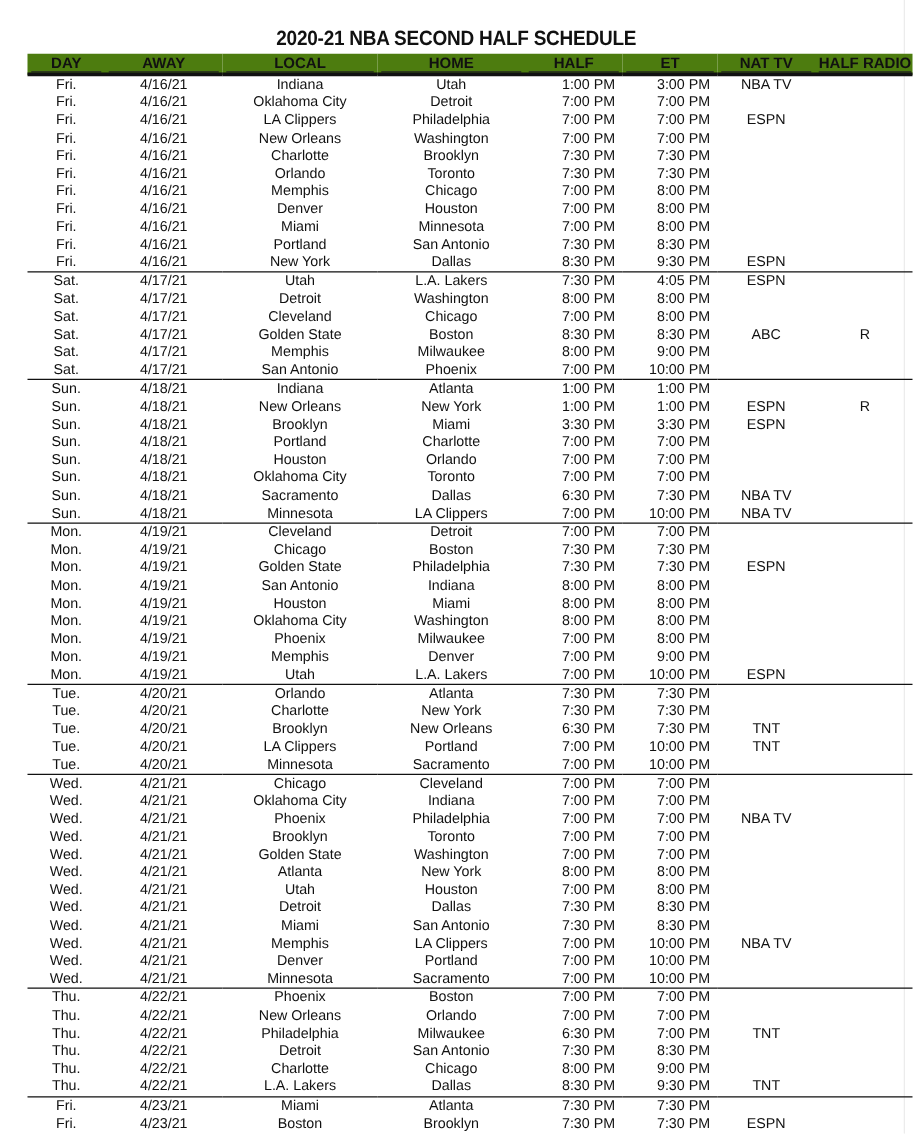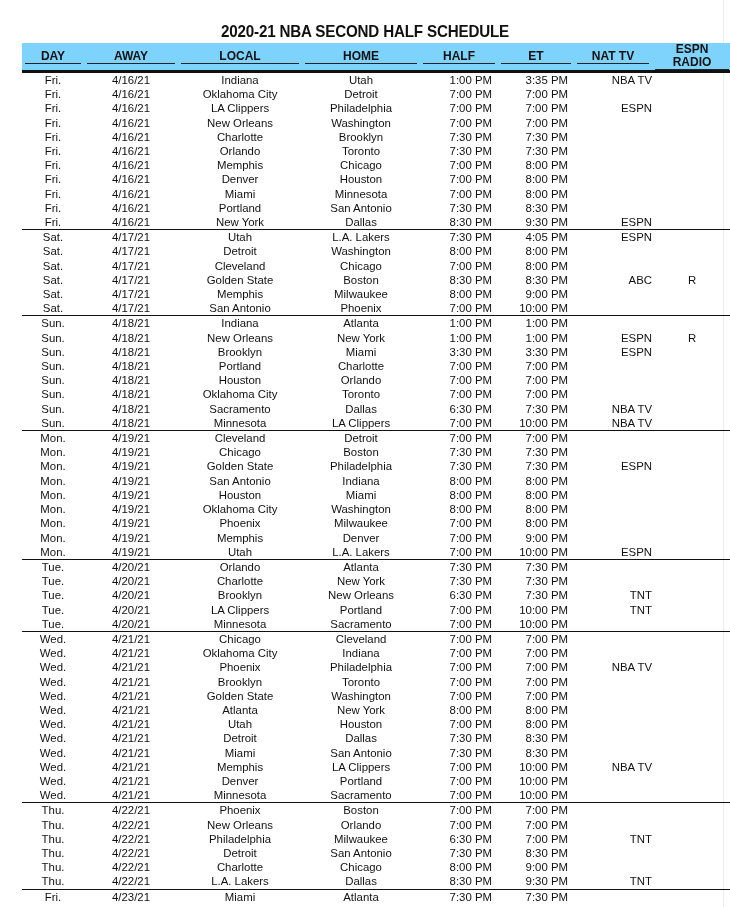--- a/index.html
+++ b/index.html
@@ -2,29 +2,29 @@
 <html><head>
   <meta charset="utf-8">
   <style>
     html, body { margin: 0; padding: 0; background: #ffffff; }
     body { width: 730px; height: 907px; position: relative; overflow: hidden;
            font-family: "Liberation Sans", sans-serif; color: #111; }
     .page-edge { position: absolute; top: 0; right: 6px; width: 1px; height: 907px; background: #ececec; }
     .title { position: absolute; top: 22px; left: 0; width: 730px; text-align: center;
              font-weight: bold; font-size: 16.5px; letter-spacing: -0.2px; transform: scaleX(0.92); }
     .sched { position: absolute; left: 22px; top: 43px; width: 684px; border-collapse: collapse; table-layout: fixed; }
-    .sched th { background: #7dd3fc; font-size: 12px; font-weight: bold; height: 15px; padding: 0 3px;
+    .sched th { background: #4d7c0f; font-size: 12px; font-weight: bold; height: 15px; padding: 0 3px;
                 text-align: center; }
     .sched th span { display: block; border-bottom: 1.5px solid #222; line-height: 13px; }
     .sched thead tr.rule td { height: 0; padding: 0; border-top: 3px solid #111; }
     .sched tbody td { font-size: 11.4px; height: 14.2px; line-height: 14.2px; padding: 0; text-align: center;
                       white-space: nowrap; transform-origin: center; }
     .sched tbody td.t { text-align: right; padding-right: 6px; }
     .sched tbody tr.grp-end td { border-bottom: 1.5px solid #111; }
-    .sched tbody td.tv { text-align: right; margin-top: 28px; }
+    .sched tbody td.tv { text-align: center; margin-top: 28px; }
     .c-day { width: 62px; } .c-date { width: 94px; } .c-away { width: 124px; } .c-home { width: 118px; }
     .c-local { width: 78px; } .c-et { width: 76px; } .c-tv { width: 78px; } .c-radio { width: 80px; }
   </style>
 </head>
 <body>
 
 <div class="page-edge"></div>
 
 <div class="title">2020-21 NBA SECOND HALF SCHEDULE</div>
 
@@ -56,35 +56,35 @@
       <th>
           <span>HALF</span>
         </th>
       <th>
           <span>ET</span>
         </th>
       <th>
           <span>NAT TV</span>
         </th>
       <th>
-          <span>ESPN RADIO</span>
+          <span>HALF RADIO</span>
         </th>
     </tr>
     <tr class="rule">
         <td colspan="8"></td>
       </tr>
   </thead>
   <tbody id="rows">
       <tr>
         <td>Fri.</td>
         <td>4/16/21</td>
         <td>Indiana</td>
         <td>Utah</td>
         <td class="t">1:00 PM</td>
-        <td class="t">3:35 PM</td>
+        <td class="t">3:00 PM</td>
         <td class="tv">NBA TV</td>
         <td></td>
       </tr>
       <tr>
         <td>Fri.</td>
         <td>4/16/21</td>
         <td>Oklahoma City</td>
         <td>Detroit</td>
         <td class="t">7:00 PM</td>
         <td class="t">7:00 PM</td>

